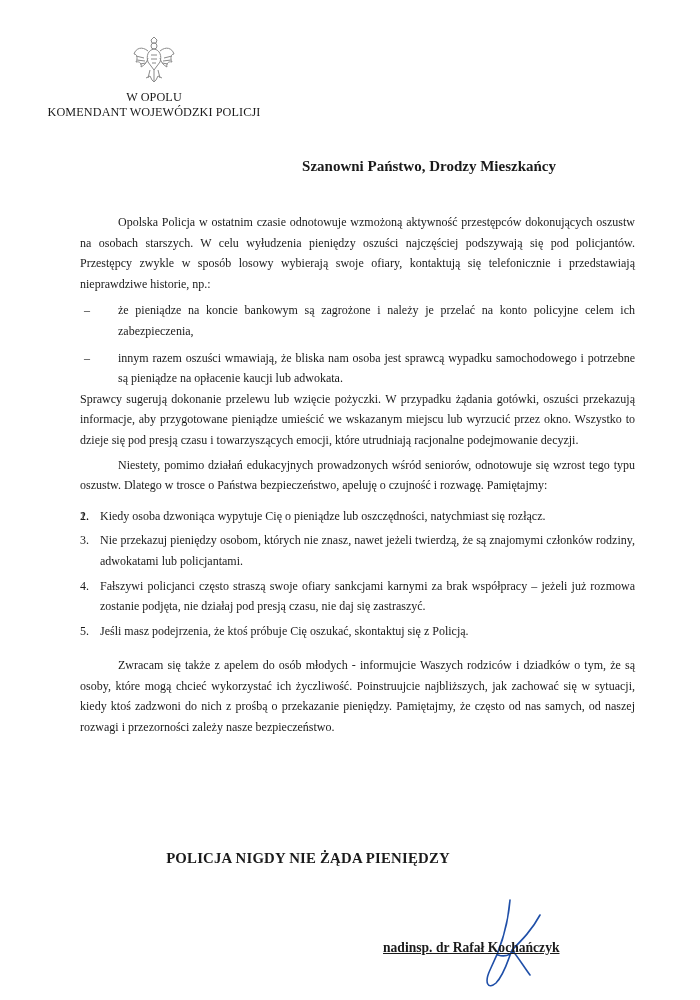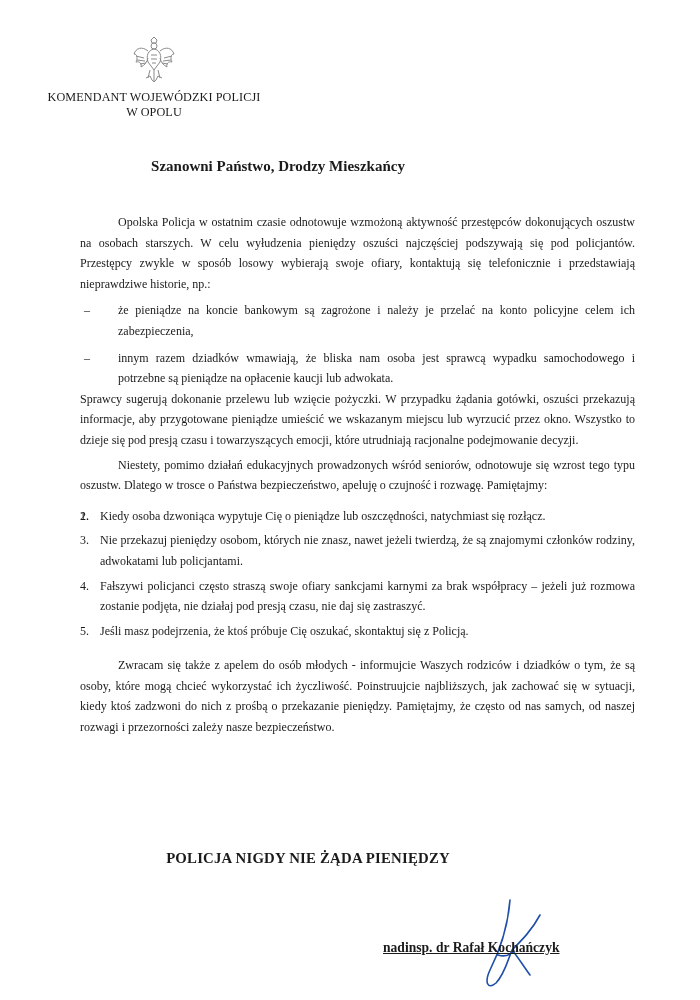--- a/index.html
+++ b/index.html
@@ -1,21 +1,21 @@
 <!DOCTYPE html>
 <html><head>
 <meta charset="utf-8">
 <style>
   html, body { margin: 0; padding: 0; background: #ffffff; }
   body { width: 700px; height: 1000px; position: relative; overflow: hidden;
          font-family: "Liberation Serif", "DejaVu Serif", serif; color: #1a1a1a; }
   .header { position: absolute; left: 24px; top: 36px; width: 260px; text-align: center; }
   .eagle { width: 44px; height: 50px; margin: 0 auto 4px auto; display: block; }
   .org { font-size: 12.2px; line-height: 15px; letter-spacing: 0.1px; }
-  .salutation { position: absolute; top: 158px; left: 0; width: 556px; text-align: center;
+  .salutation { position: absolute; top: 158px; left: 0; width: 556px; text-align: right;
                 font-weight: bold; font-size: 15px; }
   .body { position: absolute; left: 80px; top: 212px; width: 555px; font-size: 12px;
           line-height: 20.6px; text-align: justify; }
   .p { margin: 0; }
   .indent { text-indent: 38px; }
   .dash-item { position: relative; padding-left: 38px; }
   .dash-item .dash { position: absolute; left: 4px; top: 0; }
   .gap-top { margin-top: 6px; }
   ol.rules { margin: 10px 0 0 0; padding: 0; list-style: none; }
   ol.rules li { position: relative; padding-left: 20px; margin-bottom: 4px; }
@@ -37,36 +37,36 @@
       <path d="M22 13 C16 14 14 20 16 26 L22 34 L28 26 C30 20 28 14 22 13 Z"></path>
       <path d="M16 15 C10 10 4 12 2 18 C5 18 6 22 4 26 C8 25 10 28 9 31 C13 29 15 26 16 22"></path>
       <path d="M28 15 C34 10 40 12 42 18 C39 18 38 22 40 26 C36 25 34 28 35 31 C31 29 29 26 28 22"></path>
       <path d="M4 20 L12 22 M5 24 L13 25 M8 28 L14 27"></path>
       <path d="M40 20 L32 22 M39 24 L31 25 M36 28 L30 27"></path>
       <path d="M18 34 L16 42 M22 34 L22 46 M26 34 L28 42"></path>
       <path d="M14 42 L18 40 L20 44 L22 46 L24 44 L26 40 L30 42"></path>
       <path d="M19 19 L25 19 M19 23 L25 23 M20 27 L24 27"></path>
     </g>
   </svg>
+  <div class="org">W OPOLU</div>
   <div class="org">KOMENDANT WOJEWÓDZKI POLICJI</div>
-  <div class="org">W OPOLU</div>
 </div>
 
 <div class="salutation">Szanowni Państwo, Drodzy Mieszkańcy</div>
 
 <div class="body">
   <p class="p indent">Opolska Policja w ostatnim czasie odnotowuje wzmożoną aktywność przestępców dokonujących oszustw na osobach starszych. W celu wyłudzenia pieniędzy oszuści najczęściej podszywają się pod policjantów. Przestępcy zwykle w sposób losowy wybierają swoje ofiary, kontaktują się telefonicznie i przedstawiają nieprawdziwe historie, np.:</p>
 
   <div class="dash-item gap-top">
     <span class="dash">–</span>
     <span>że pieniądze na koncie bankowym są zagrożone i należy je przelać na konto policyjne celem ich zabezpieczenia,</span>
   </div>
   <div class="dash-item gap-top">
     <span class="dash">–</span>
-    <span>innym razem dziadków wmawiają, że bliska nam osoba jest sprawcą wypadku samochodowego i potrzebne są pieniądze na opłacenie kaucji lub adwokata.</span>
+    <span>innym razem oszuści wmawiają, że bliska nam osoba jest sprawcą wypadku samochodowego i potrzebne są pieniądze na opłacenie kaucji lub adwokata.</span>
   </div>
 
   <p class="p">Sprawcy sugerują dokonanie przelewu lub wzięcie pożyczki. W przypadku żądania gotówki, oszuści przekazują informacje, aby przygotowane pieniądze umieścić we wskazanym miejscu lub wyrzucić przez okno. Wszystko to dzieje się pod presją czasu i towarzyszących emocji, które utrudniają racjonalne podejmowanie decyzji.</p>
 
   <p class="p indent" style="margin-top:4px">Niestety, pomimo działań edukacyjnych prowadzonych wśród seniorów, odnotowuje się wzrost tego typu oszustw. Dlatego w  trosce o Państwa bezpieczeństwo, apeluję o czujność i rozwagę. Pamiętajmy:</p>
 
   <ol class="rules">
     <li>
       <span class="num">1.</span>
     </li>

